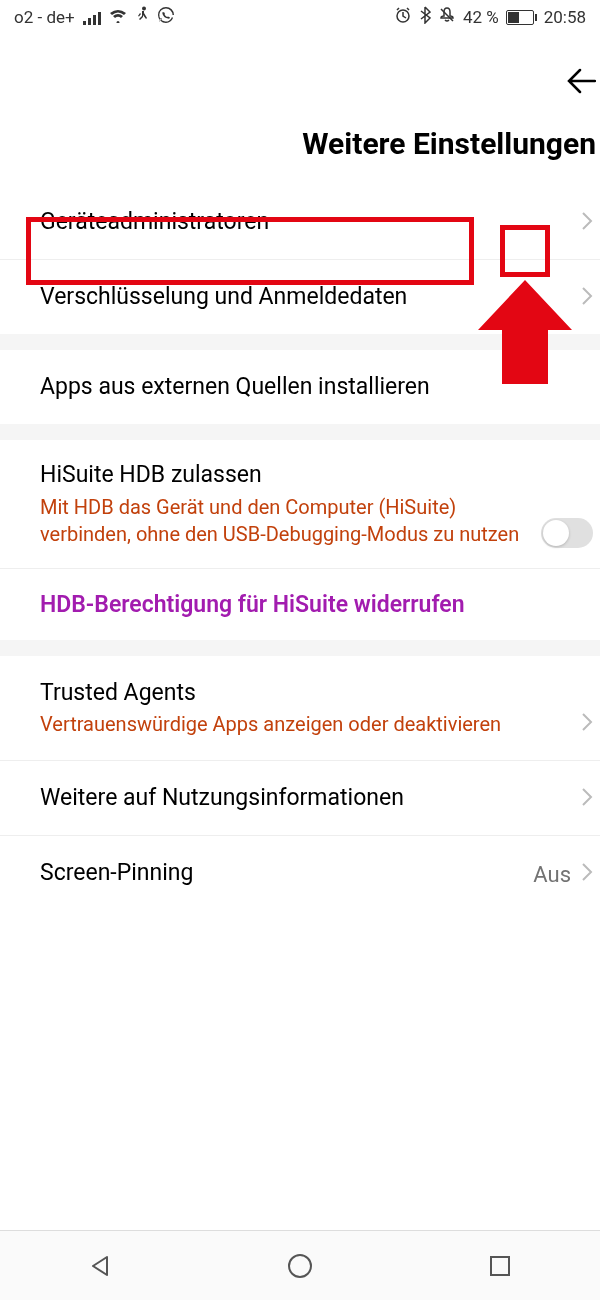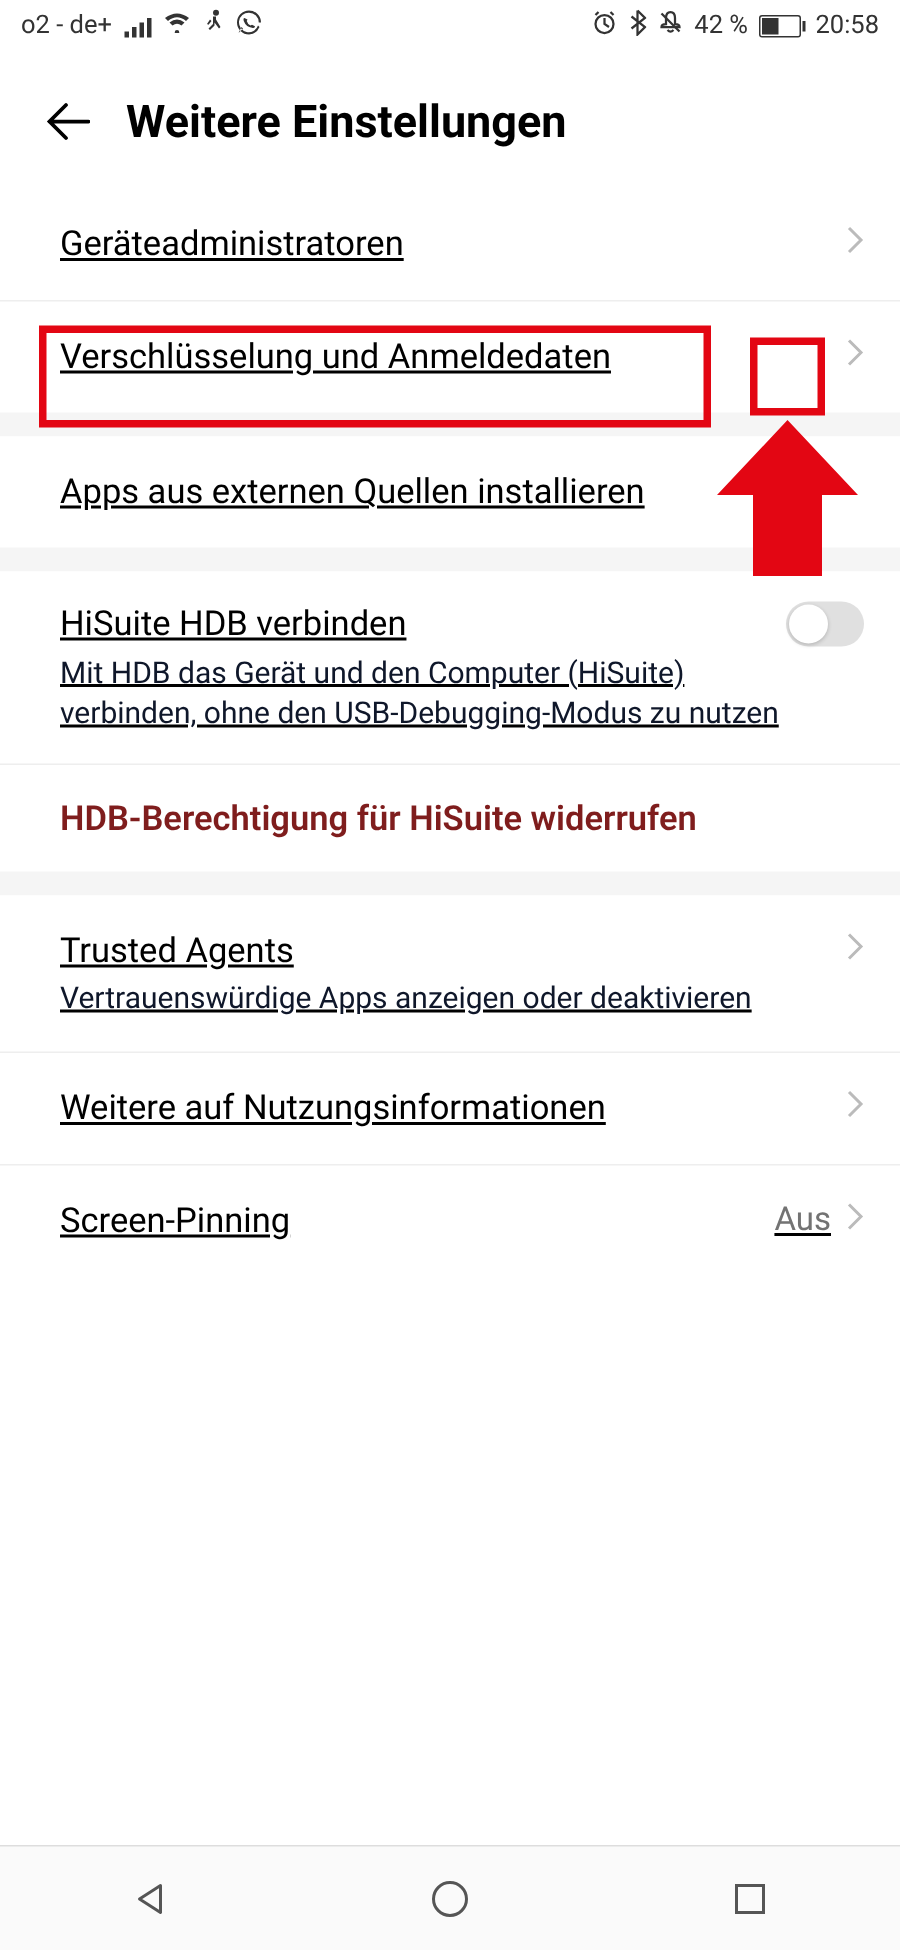--- a/index.html
+++ b/index.html
@@ -39,67 +39,67 @@
       align-items: flex-end;
       gap: 2px;
       height: 15px;
     }
     .signal-bar {
       width: 3px;
       background: #333;
     }
     .header {
       display: flex;
-      align-items: flex-start;
+      align-items: flex-end;
       padding: 30px 4px 24px 30px;
       gap: 24px;
+      flex-direction: column;
     }
     .back-arrow {
       font-size: 32px;
       color: #000;
     }
     .page-title {
       font-size: 30px;
       font-weight: 700;
       color: #000;
     }
     .section {
       background: #fff;
     }
     .gap {
       height: 16px;
       background: #f5f5f5;
     }
     .row {
       display: flex;
-      align-items: flex-start;
+      align-items: flex-end;
       justify-content: space-between;
-      padding: 22px 24px 22px 40px;
+      padding: 22px 7px 22px 40px;
       min-height: 70px;
       border-bottom: 1px solid #eee;
       position: relative;
-      text-decoration: underline;
     }
     .row:last-child {
       border-bottom: none;
     }
     .row-content {
       flex: 1;
       display: flex;
       flex-direction: column;
       gap: 4px;
     }
     .row-label {
       font-size: 23px;
       color: #000;
       line-height: 1.3;
     }
     .row-sublabel {
       font-size: 20px;
-      color: #0f172a;
+      color: #c2410c;
       line-height: 1.35;
     }
     .row-right {
       display: flex;
       align-items: center;
       gap: 10px;
     }
     .row-value {
       font-size: 22px;
       color: #737373;
@@ -107,21 +107,21 @@
     .chevron {
       color: #bbb;
       font-size: 24px;
     }
     .link-row {
       padding: 22px 24px 22px 40px;
     }
     .link-text {
       font-size: 23px;
       font-weight: 600;
-      color: #7f1d1d;
+      color: #a21caf;
     }
     .toggle {
       width: 52px;
       height: 30px;
       background: #e0e0e0;
       border-radius: 15px;
       position: relative;
     }
     .toggle::after {
       content: '';
@@ -307,21 +307,21 @@
       <span class="row-label">Apps aus externen Quellen installieren</span>
     </div>
   </div>
 </div>
 
 <div class="gap"></div>
 
 <div class="section">
   <div class="row" style="padding-top:20px;padding-bottom:20px;">
     <div class="row-content">
-      <span class="row-label">HiSuite HDB verbinden</span>
+      <span class="row-label">HiSuite HDB zulassen</span>
       <span class="row-sublabel">Mit HDB das Gerät und den Computer (HiSuite) verbinden, ohne den USB-Debugging-Modus zu nutzen</span>
     </div>
     <div class="row-right">
       <div class="toggle"></div>
     </div>
   </div>
   <div class="link-row">
     <span class="link-text">HDB-Berechtigung für HiSuite widerrufen</span>
   </div>
 </div>

